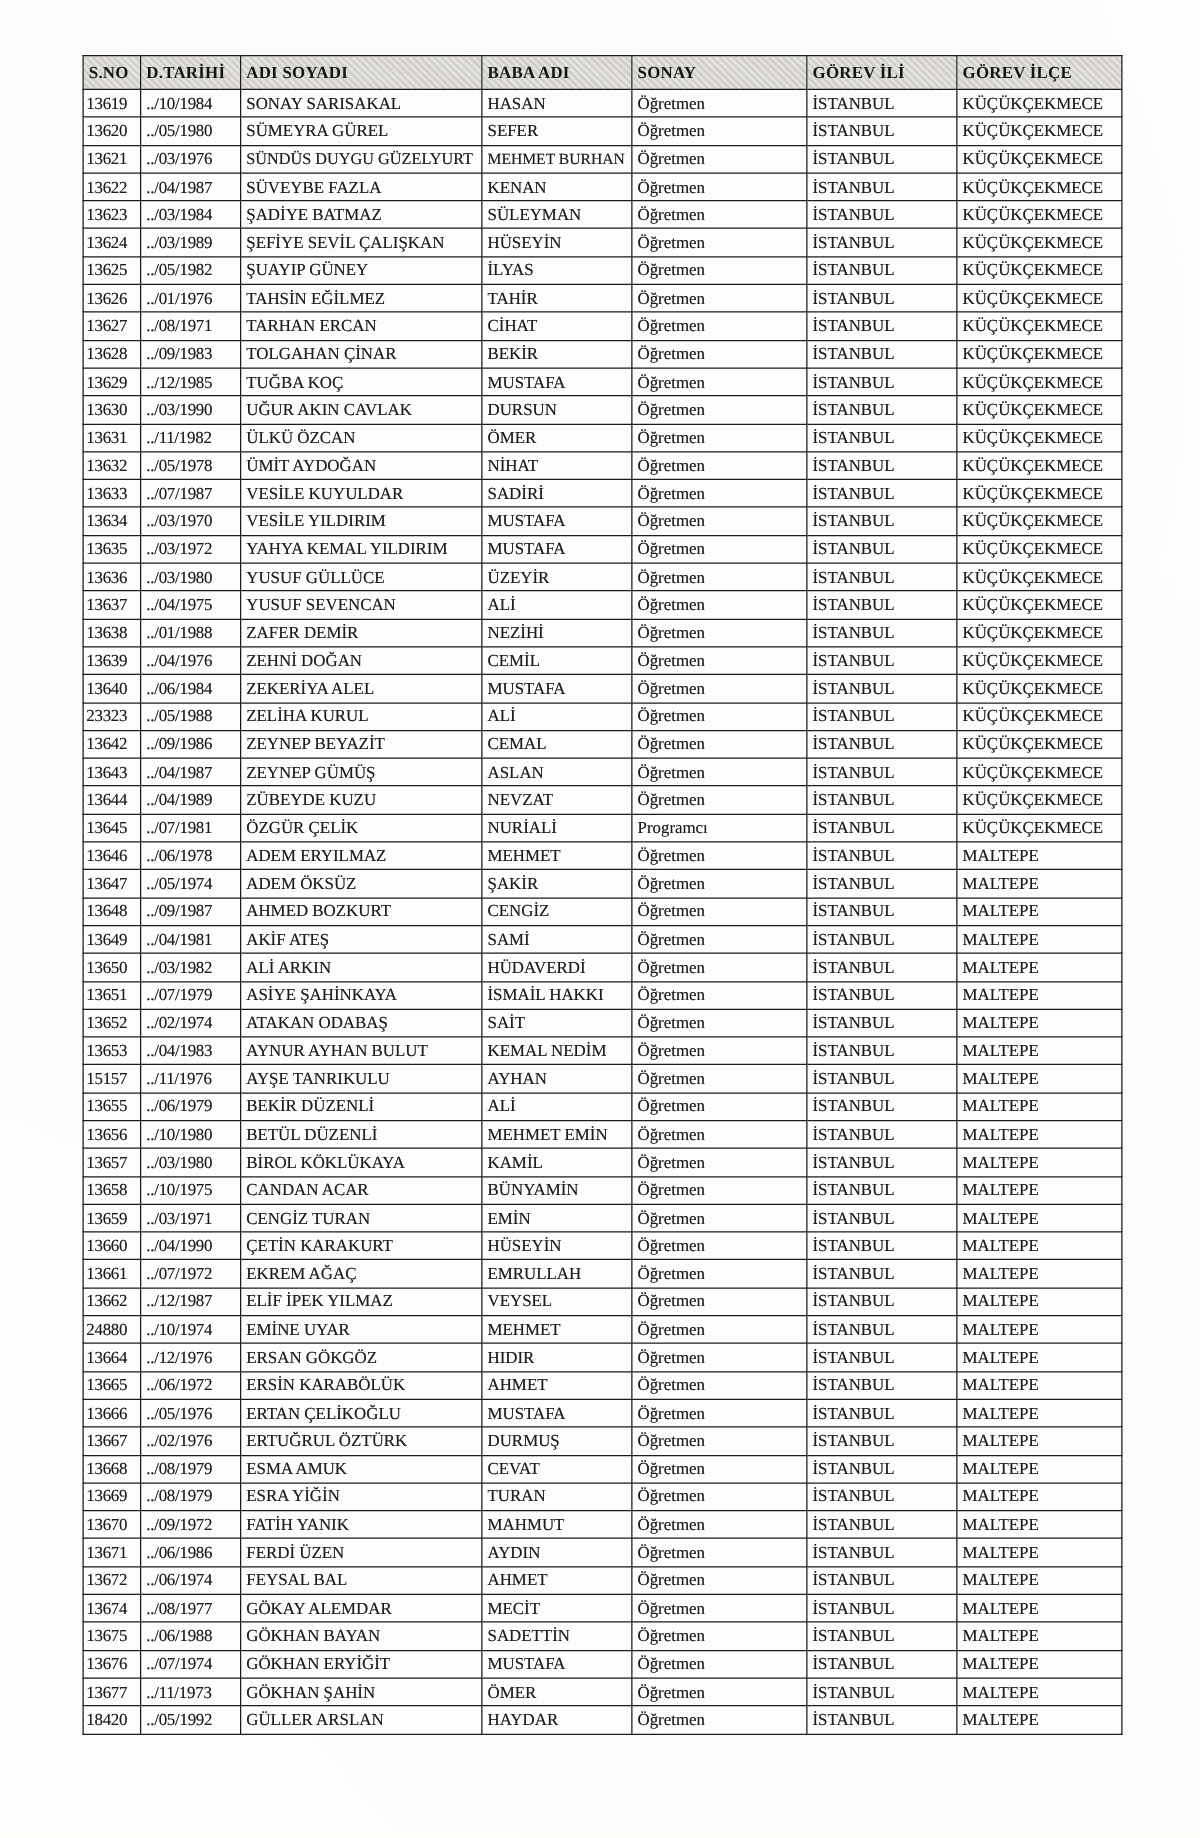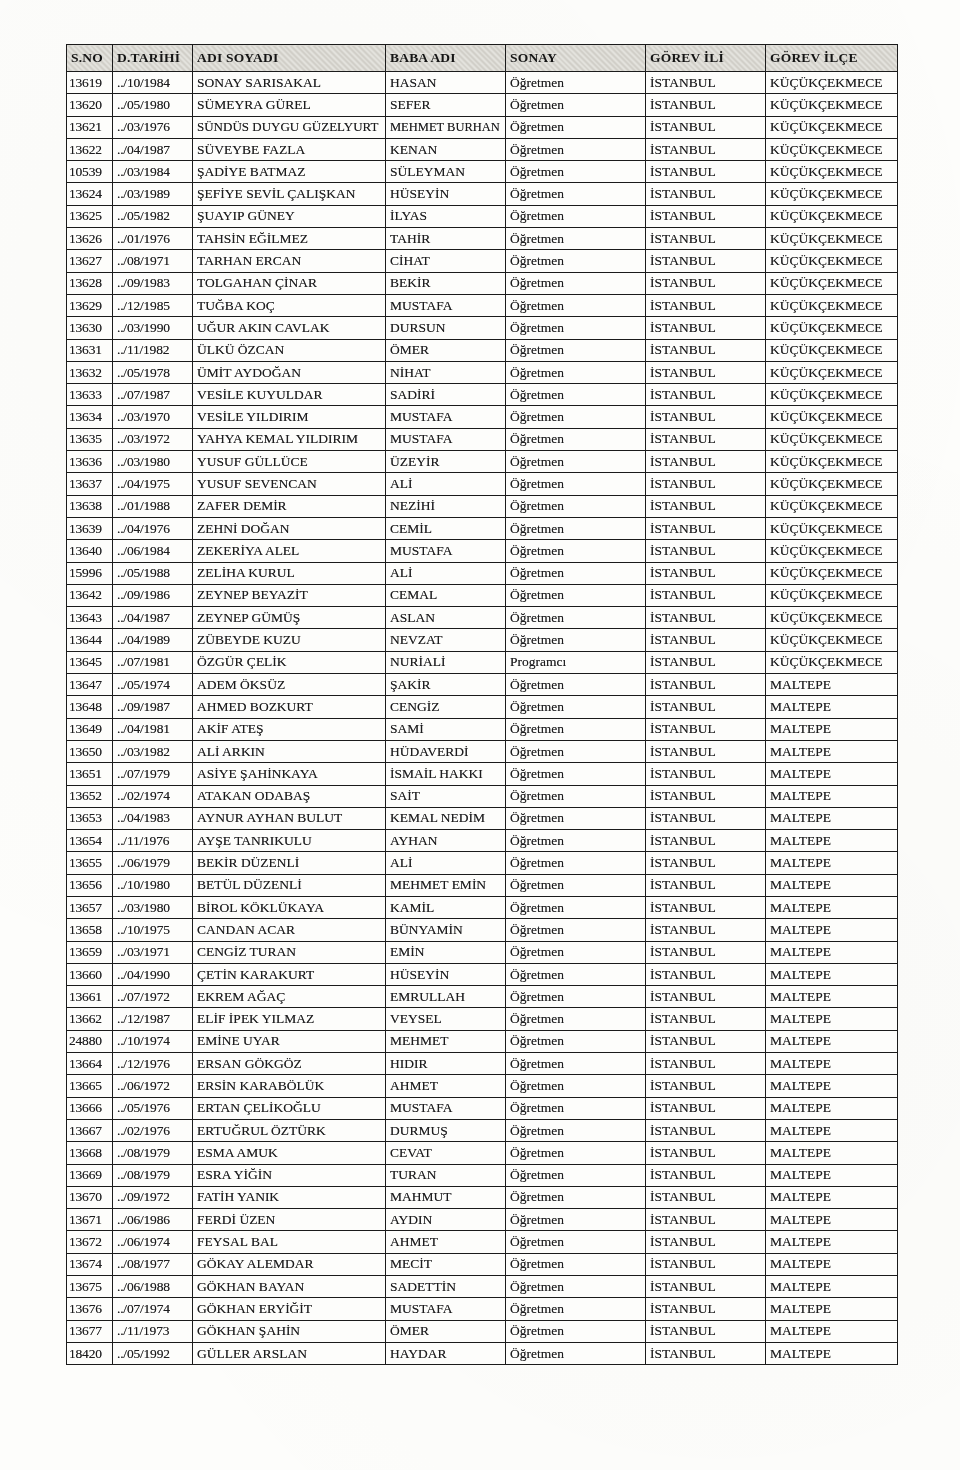--- a/index.html
+++ b/index.html
@@ -127,21 +127,21 @@
           <tr>
             <td class="col-sno">13622</td>
             <td class="col-dtarihi">../04/1987</td>
             <td class="col-adi-soyadi">SÜVEYBE FAZLA</td>
             <td class="col-baba-adi">KENAN</td>
             <td class="col-unvan">Öğretmen</td>
             <td class="col-gorev-ili">İSTANBUL</td>
             <td class="col-gorev-ilce">KÜÇÜKÇEKMECE</td>
           </tr>
           <tr>
-            <td class="col-sno">10539</td>
+            <td class="col-sno">13623</td>
             <td class="col-dtarihi">../03/1984</td>
             <td class="col-adi-soyadi">ŞADİYE BATMAZ</td>
             <td class="col-baba-adi">SÜLEYMAN</td>
             <td class="col-unvan">Öğretmen</td>
             <td class="col-gorev-ili">İSTANBUL</td>
             <td class="col-gorev-ilce">KÜÇÜKÇEKMECE</td>
           </tr>
           <tr>
             <td class="col-sno">13624</td>
             <td class="col-dtarihi">../03/1989</td>
@@ -289,21 +289,21 @@
           <tr>
             <td class="col-sno">13640</td>
             <td class="col-dtarihi">../06/1984</td>
             <td class="col-adi-soyadi">ZEKERİYA ALEL</td>
             <td class="col-baba-adi">MUSTAFA</td>
             <td class="col-unvan">Öğretmen</td>
             <td class="col-gorev-ili">İSTANBUL</td>
             <td class="col-gorev-ilce">KÜÇÜKÇEKMECE</td>
           </tr>
           <tr>
-            <td class="col-sno">15996</td>
+            <td class="col-sno">23323</td>
             <td class="col-dtarihi">../05/1988</td>
             <td class="col-adi-soyadi">ZELİHA KURUL</td>
             <td class="col-baba-adi">ALİ</td>
             <td class="col-unvan">Öğretmen</td>
             <td class="col-gorev-ili">İSTANBUL</td>
             <td class="col-gorev-ilce">KÜÇÜKÇEKMECE</td>
           </tr>
           <tr>
             <td class="col-sno">13642</td>
             <td class="col-dtarihi">../09/1986</td>
@@ -334,20 +334,29 @@
           <tr>
             <td class="col-sno">13645</td>
             <td class="col-dtarihi">../07/1981</td>
             <td class="col-adi-soyadi">ÖZGÜR ÇELİK</td>
             <td class="col-baba-adi">NURİALİ</td>
             <td class="col-unvan">Programcı</td>
             <td class="col-gorev-ili">İSTANBUL</td>
             <td class="col-gorev-ilce">KÜÇÜKÇEKMECE</td>
           </tr>
           <tr>
+            <td class="col-sno">13646</td>
+            <td class="col-dtarihi">../06/1978</td>
+            <td class="col-adi-soyadi">ADEM ERYILMAZ</td>
+            <td class="col-baba-adi">MEHMET</td>
+            <td class="col-unvan">Öğretmen</td>
+            <td class="col-gorev-ili">İSTANBUL</td>
+            <td class="col-gorev-ilce">MALTEPE</td>
+          </tr>
+          <tr>
             <td class="col-sno">13647</td>
             <td class="col-dtarihi">../05/1974</td>
             <td class="col-adi-soyadi">ADEM ÖKSÜZ</td>
             <td class="col-baba-adi">ŞAKİR</td>
             <td class="col-unvan">Öğretmen</td>
             <td class="col-gorev-ili">İSTANBUL</td>
             <td class="col-gorev-ilce">MALTEPE</td>
           </tr>
           <tr>
             <td class="col-sno">13648</td>
@@ -397,21 +406,21 @@
           <tr>
             <td class="col-sno">13653</td>
             <td class="col-dtarihi">../04/1983</td>
             <td class="col-adi-soyadi">AYNUR AYHAN BULUT</td>
             <td class="col-baba-adi">KEMAL NEDİM</td>
             <td class="col-unvan">Öğretmen</td>
             <td class="col-gorev-ili">İSTANBUL</td>
             <td class="col-gorev-ilce">MALTEPE</td>
           </tr>
           <tr>
-            <td class="col-sno">13654</td>
+            <td class="col-sno">15157</td>
             <td class="col-dtarihi">../11/1976</td>
             <td class="col-adi-soyadi">AYŞE TANRIKULU</td>
             <td class="col-baba-adi">AYHAN</td>
             <td class="col-unvan">Öğretmen</td>
             <td class="col-gorev-ili">İSTANBUL</td>
             <td class="col-gorev-ilce">MALTEPE</td>
           </tr>
           <tr>
             <td class="col-sno">13655</td>
             <td class="col-dtarihi">../06/1979</td>

